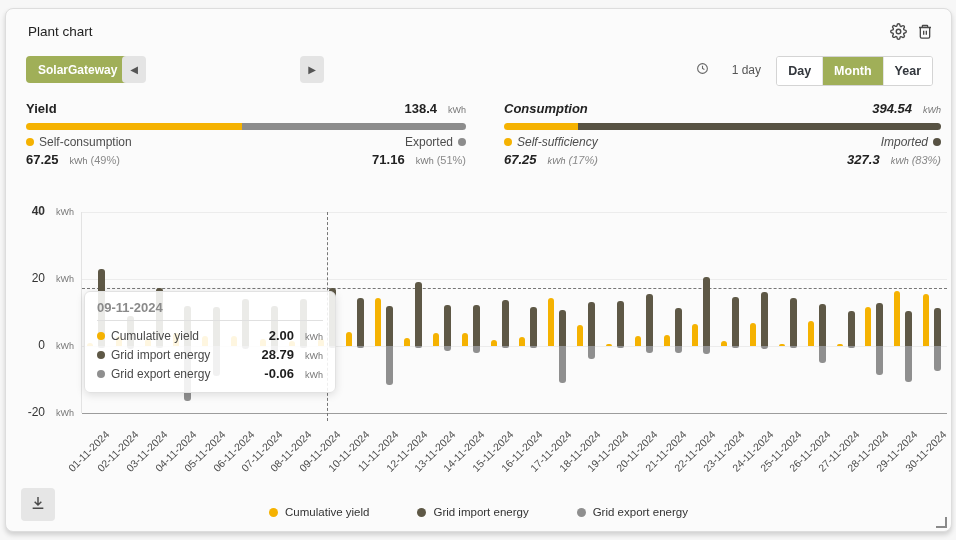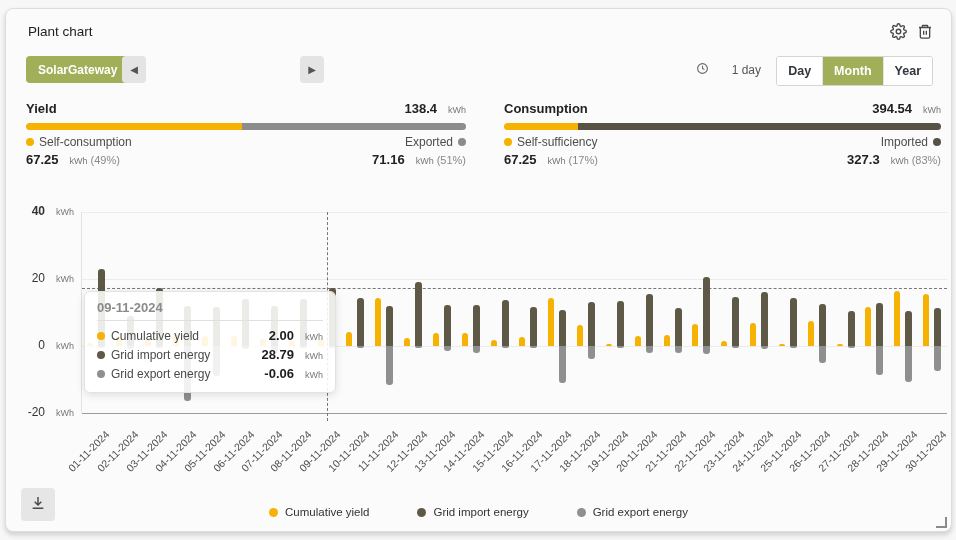--- a/index.html
+++ b/index.html
@@ -22,21 +22,21 @@
        color:#555;font-size:12px;}
   .seg{position:absolute;right:0;top:0;display:flex;height:28px;border:1px solid #d4d4d4;
        border-radius:3px;overflow:hidden;background:#fff;}
   .seg button{border:none;background:#fff;padding:0 11px;font-size:12.5px;font-weight:bold;
        color:#33373d;font-family:inherit;cursor:pointer;border-left:1px solid #e4e4e4;}
   .seg button:first-child{border-left:none;}
   .seg button.active{background:#a0af58;color:#fff;}
   
   .summary{position:absolute;top:92px;}
   .summary.left{left:20px;width:440px;}
-  .summary.right{left:498px;width:437px;}
+  .summary.right{left:498px;width:437px;font-style:italic;}
   .sum-head{display:flex;justify-content:space-between;align-items:baseline;}
   .sum-title{font-size:13px;font-weight:bold;color:#222;}
   .sum-total{font-size:13px;font-weight:bold;color:#222;}
   .unit{font-size:9px;font-weight:normal;color:#777;margin-left:11px;}
   .track{margin-top:7px;height:7px;border-radius:4px;overflow:hidden;display:flex;}
   .track .fa{background:#f5b201;height:100%;}
   .track .fb{height:100%;flex:1;}
   .sum-labels{display:flex;justify-content:space-between;margin-top:5px;font-size:12px;color:#4d4d4d;}
   .sum-labels .lab{display:flex;align-items:center;gap:5px;}
   .sum-vals{display:flex;justify-content:space-between;margin-top:3px;font-size:13px;color:#222;}

